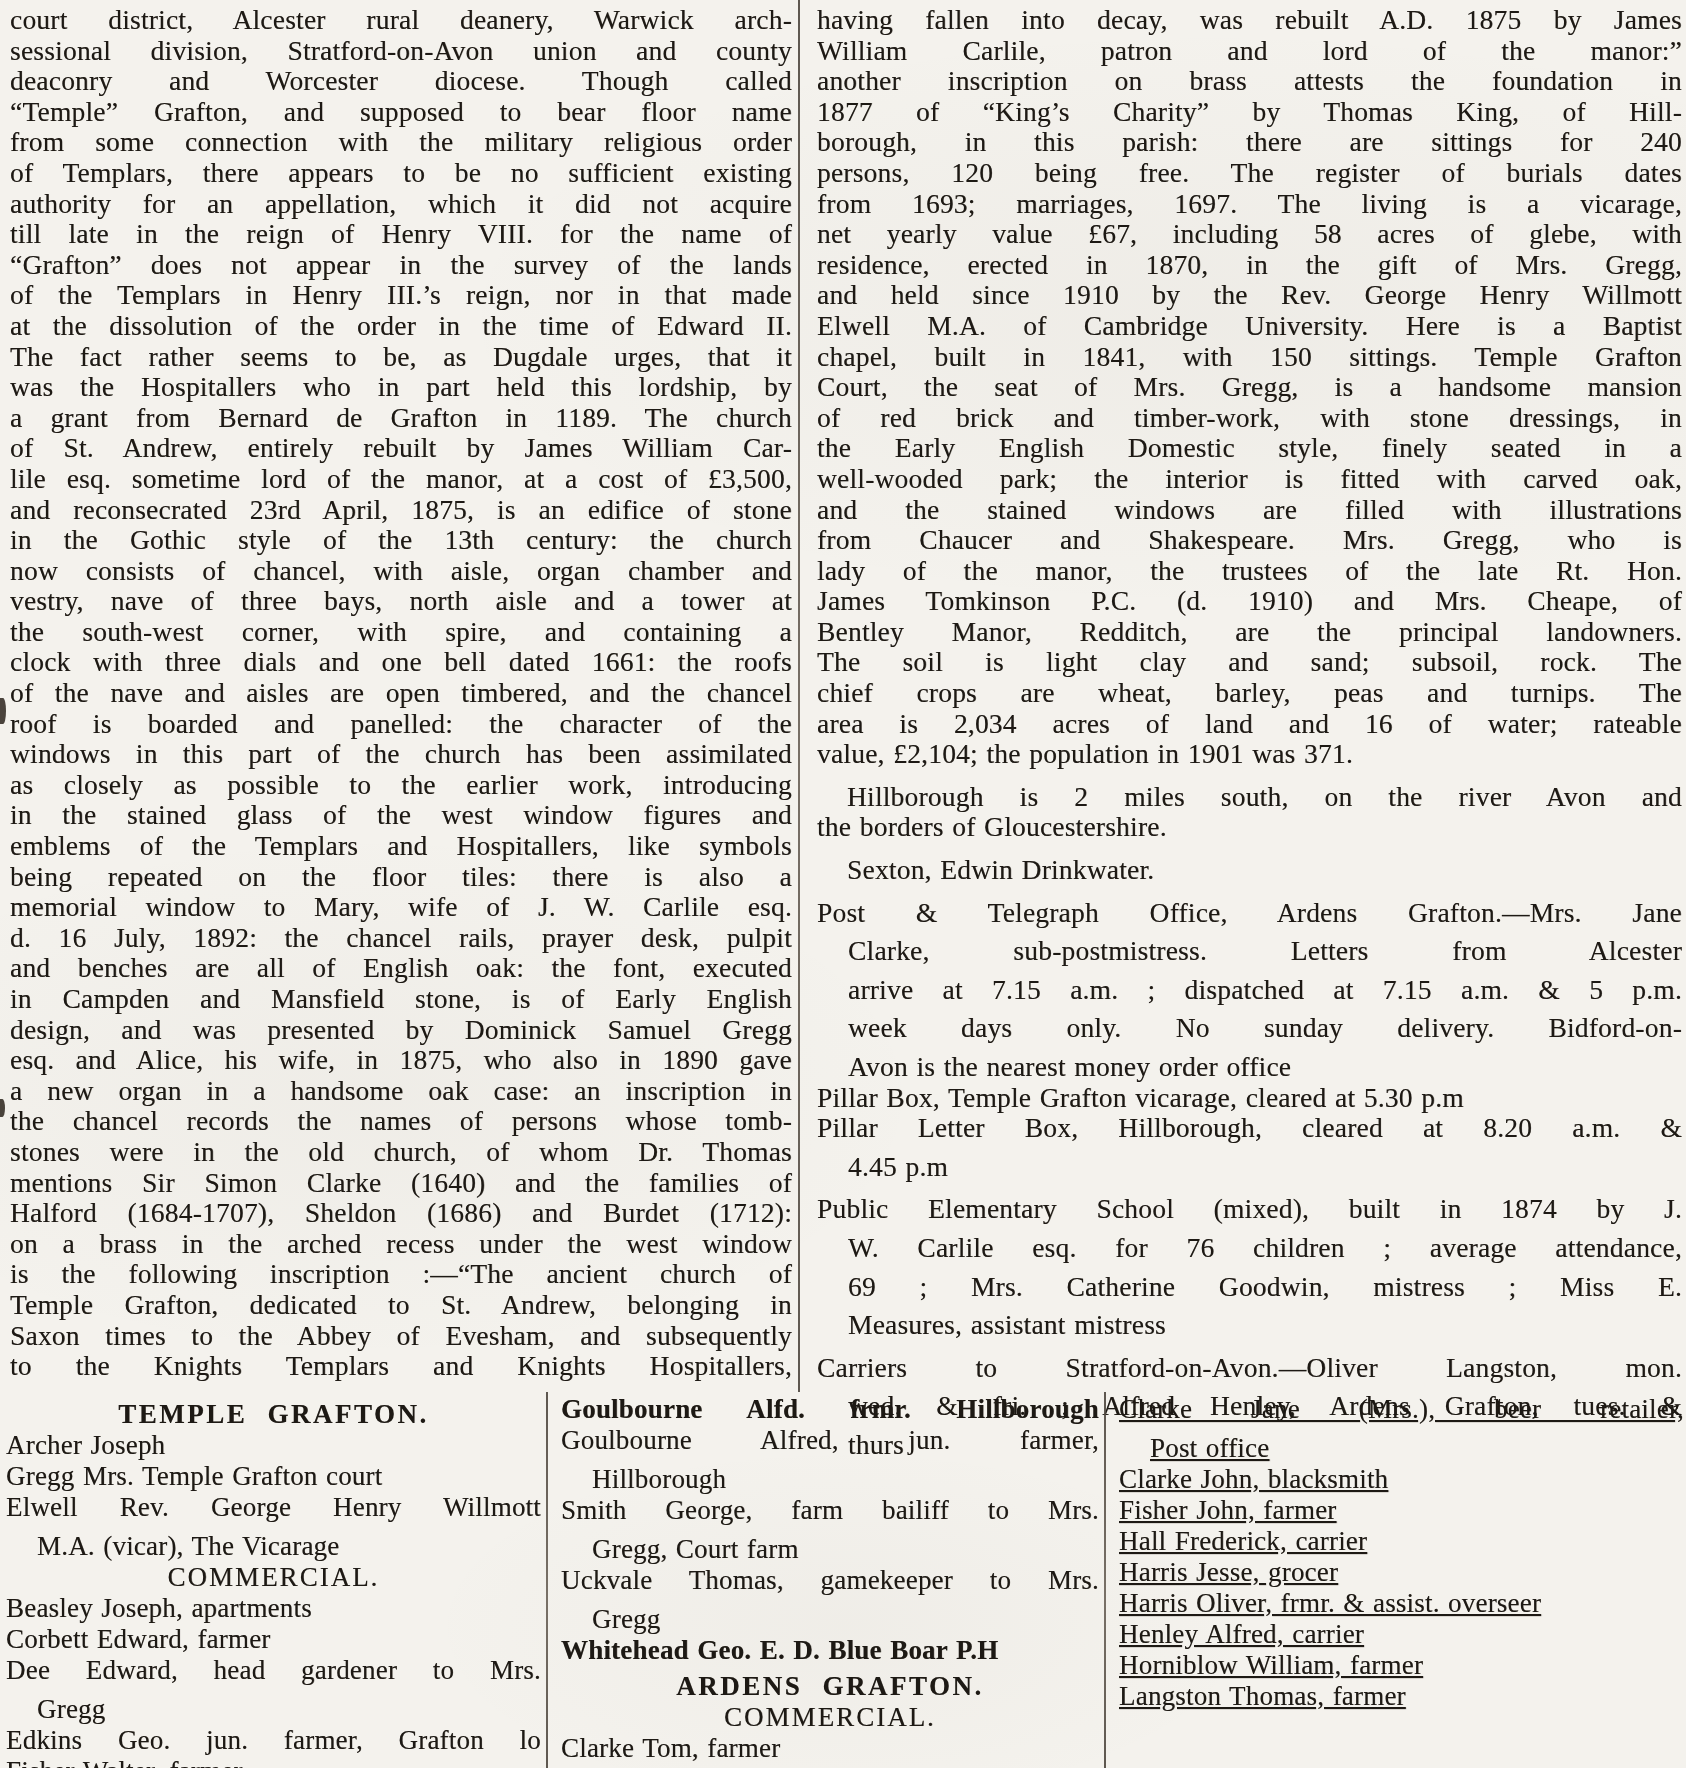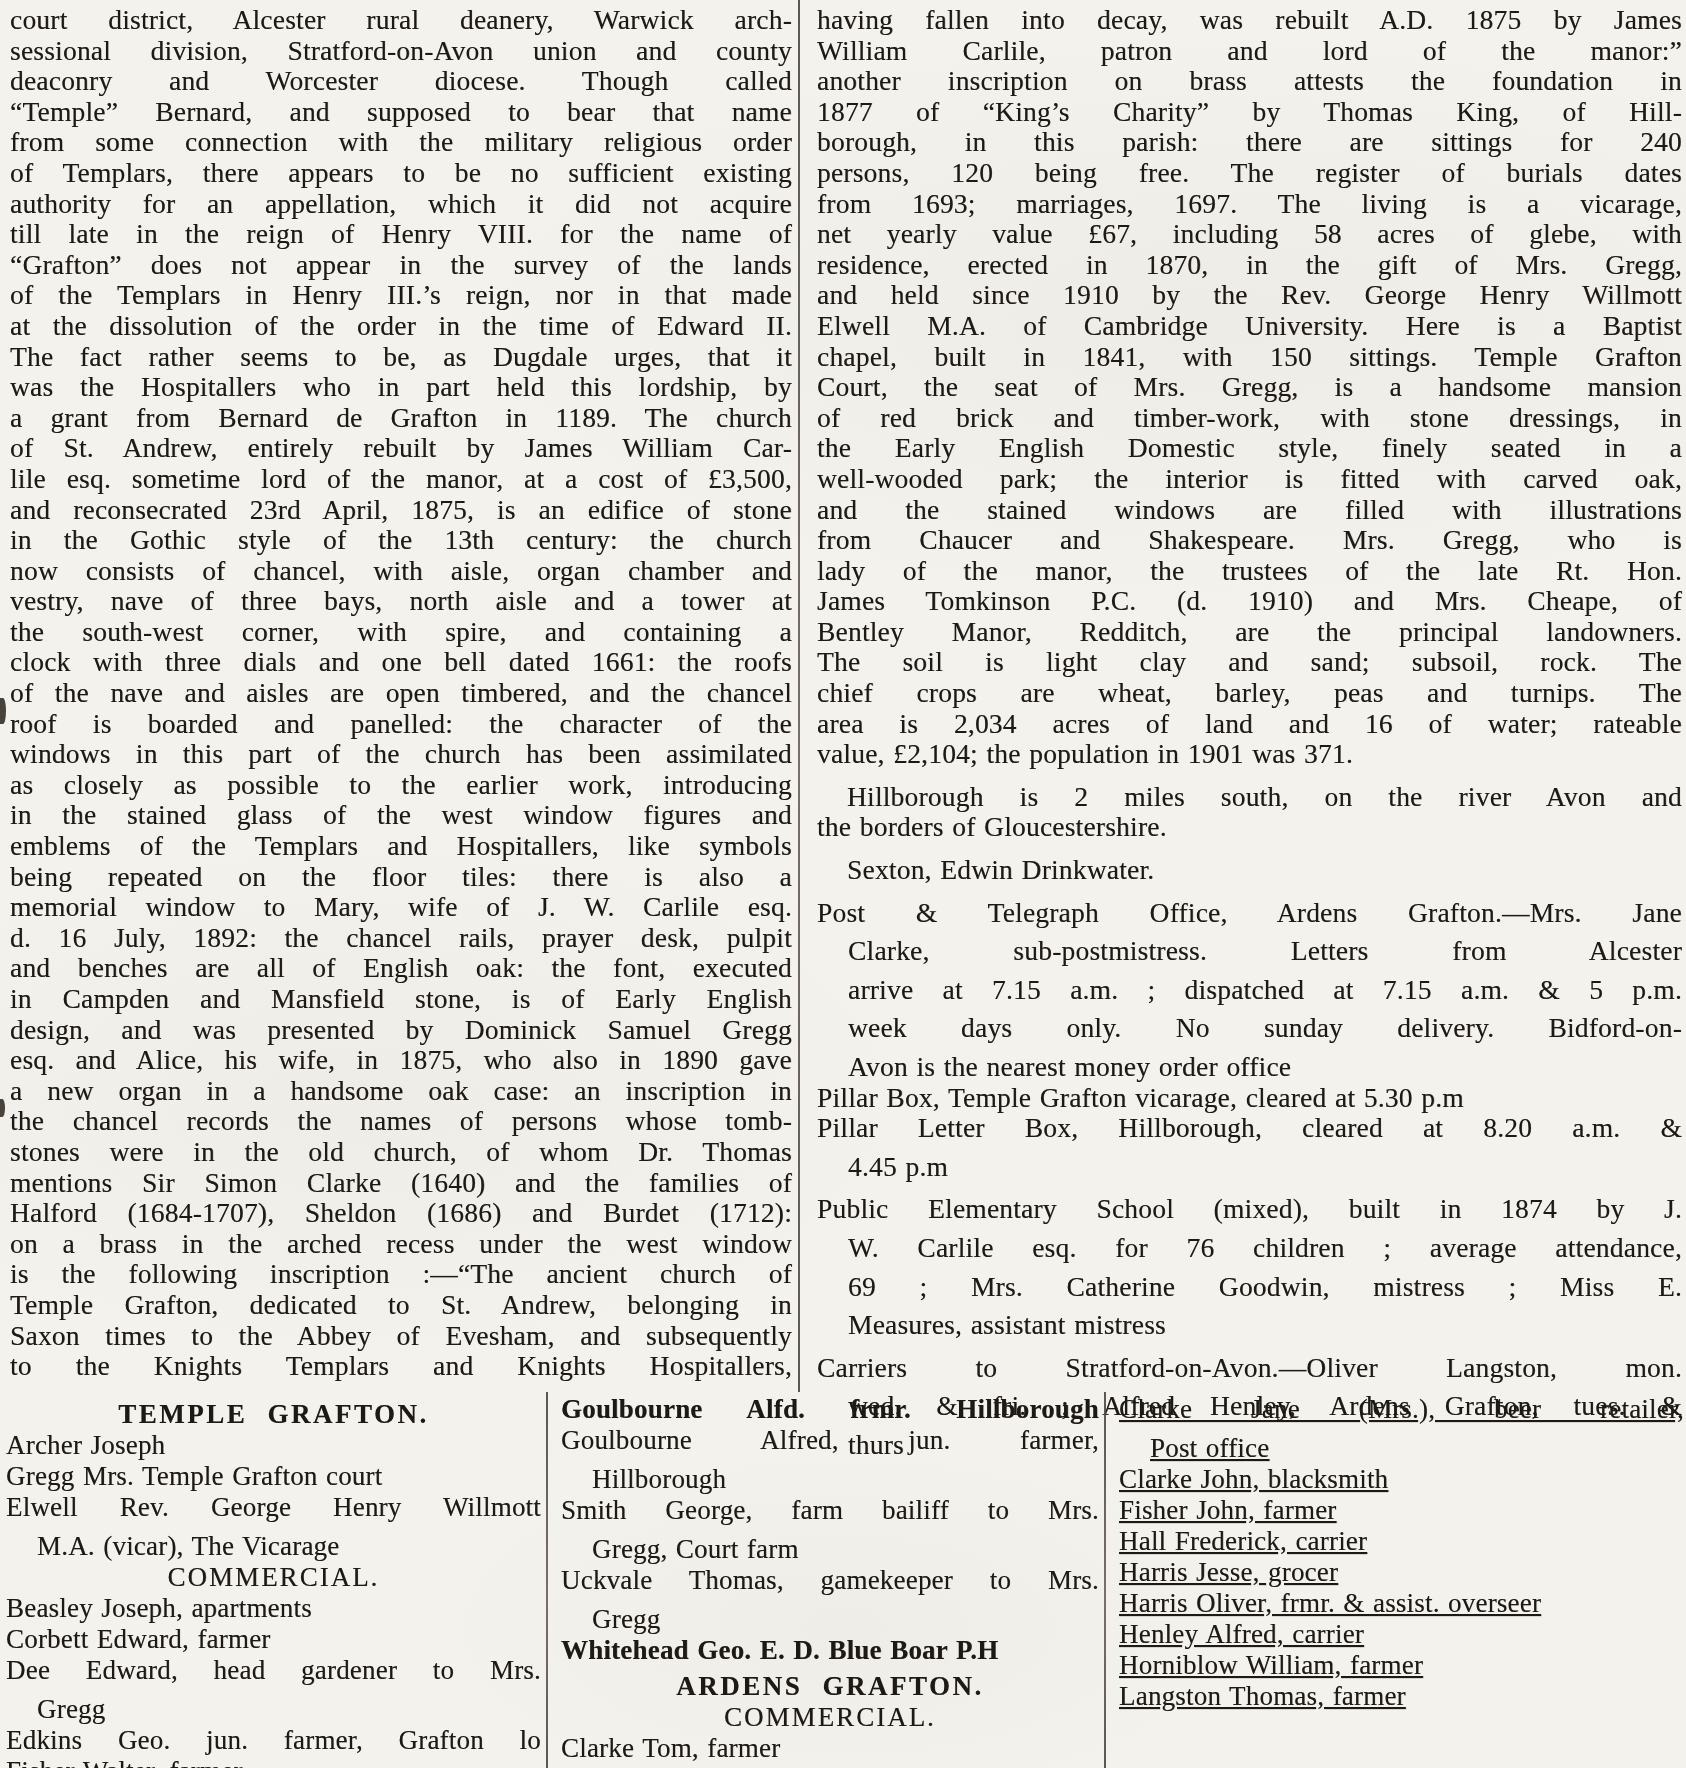--- a/index.html
+++ b/index.html
@@ -68,21 +68,21 @@
 </style>
 </head>
 <body>
 
 <div class="page" style="--paper: #f4f2ed; --ink: #1d1914; --rule: #4d463e;">
   <div class="top-section">
     <div class="col top-left">
         <div class="ln j">court district, Alcester rural deanery, Warwick arch-</div>
         <div class="ln j">sessional division, Stratford-on-Avon union and county</div>
         <div class="ln j">deaconry and Worcester diocese. Though called</div>
-        <div class="ln j">“Temple” Bernard, and supposed to bear that name</div>
+        <div class="ln j">“Temple” Grafton, and supposed to bear floor name</div>
         <div class="ln j">from some connection with the military religious order</div>
         <div class="ln j">of Templars, there appears to be no sufficient existing</div>
         <div class="ln j">authority for an appellation, which it did not acquire</div>
         <div class="ln j">till late in the reign of Henry VIII. for the name of</div>
         <div class="ln j">“Grafton” does not appear in the survey of the lands</div>
         <div class="ln j">of the Templars in Henry III.’s reign, nor in that made</div>
         <div class="ln j">at the dissolution of the order in the time of Edward II.</div>
         <div class="ln j">The fact rather seems to be, as Dugdale urges, that it</div>
         <div class="ln j">was the Hospitallers who in part held this lordship, by</div>
         <div class="ln j">a grant from Bernard de Grafton in 1189. The church</div>

